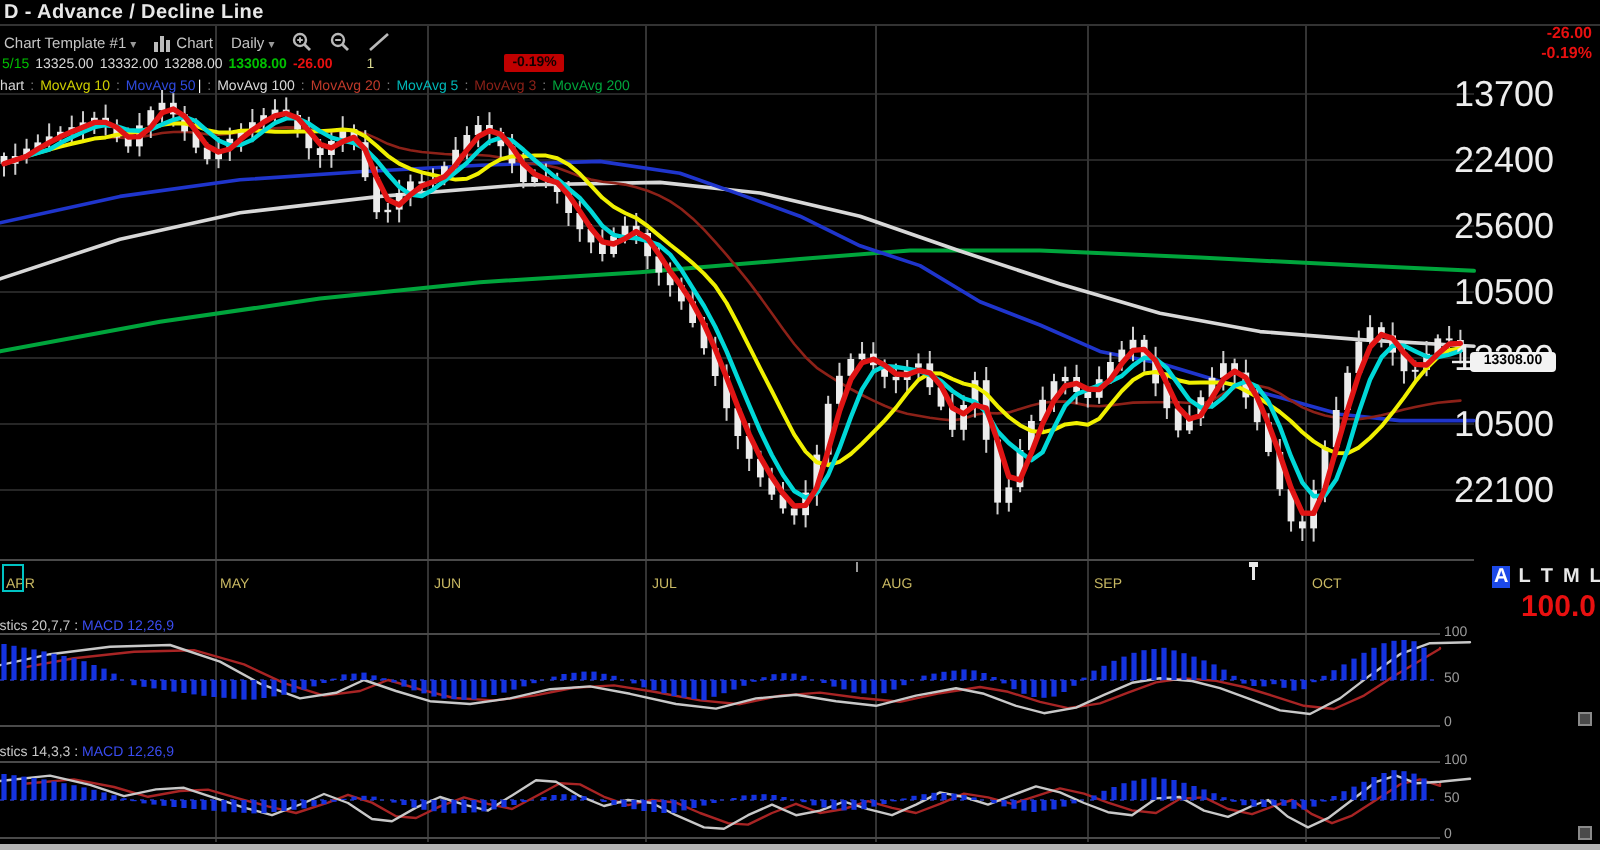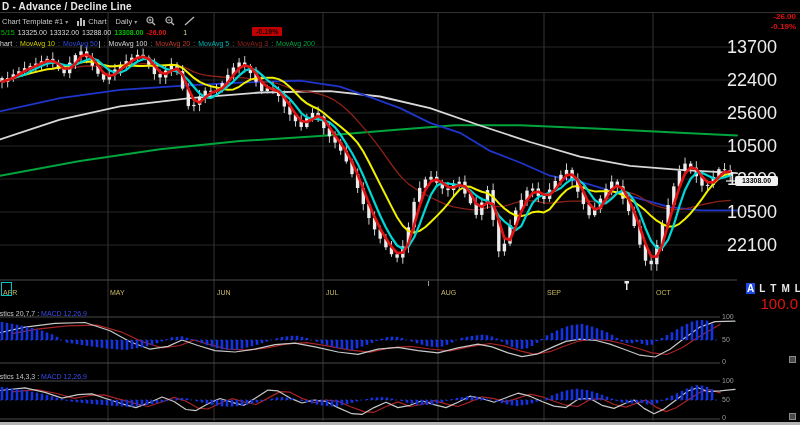--- a/index.html
+++ b/index.html
@@ -20,21 +20,21 @@
   .pricelabel{right:3px;width:70px;text-align:left;font-size:18px;color:#ededed;line-height:1;}
   .chg{right:4px;text-align:right;font-size:8px;font-weight:bold;line-height:1;}
   .month{font-size:7px;top:289px;}
   .stlabel{font-size:7px;white-space:nowrap;color:#c8c8c8;}
   .scale{left:722px;font-size:7px;color:#9a9a9a;line-height:1;}
   .tag{left:735px;top:176px;width:43px;height:10px;background:#f2f2f2;color:#000;font-size:7px;
        text-align:center;line-height:10px;border-radius:2px;font-weight:bold;}
   .altml{top:283px;left:746px;display:flex;gap:3px;font-size:10px;color:#e8e8e8;font-weight:bold;}
   .altml .t{padding:0 1px;cursor:default;}
   .altml .active{background:#1c49e8;color:#fff;}
-  .bigval{top:295px;right:2px;font-size:15px;font-weight:normal;text-align:right;}
+  .bigval{top:295px;right:2px;font-size:15px;font-weight:bold;text-align:right;}
   .sq{left:789px;width:7px;height:7px;background:#4a4a4a;border:1px solid #8a8a8a;box-sizing:border-box;}
   .tealbox{left:1px;top:282px;width:9px;height:12px;border:1px solid #00c3c3;}
   .bottomstrip{top:422px;left:0;width:800px;height:3px;background:#b4b4b4;}
 </style>
 </head>
 <body>
 
 <div class="screen">
 
   <svg id="cv" class="abs" style="left:0;top:0" width="800" height="425">

